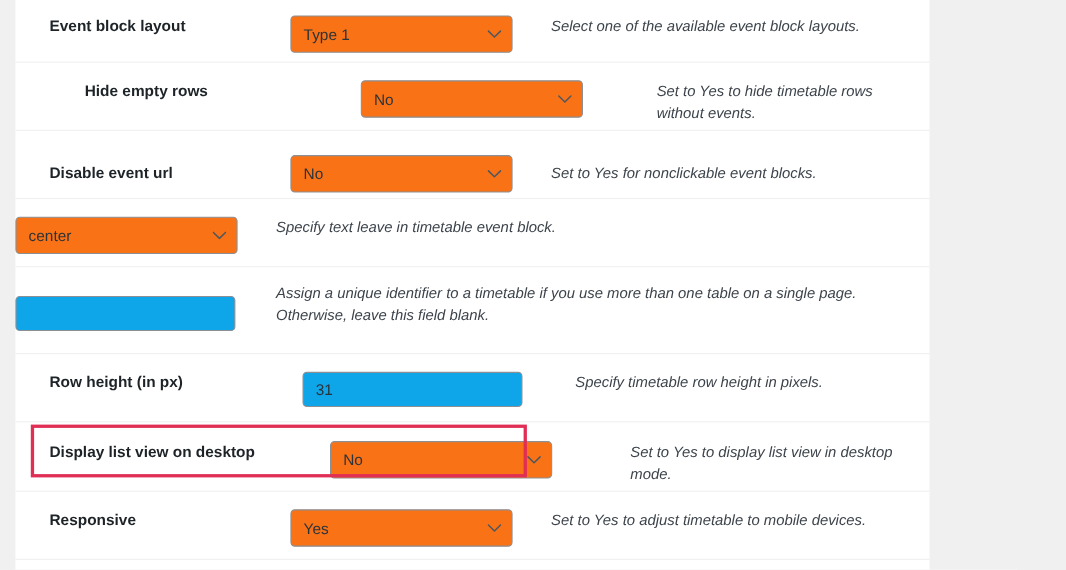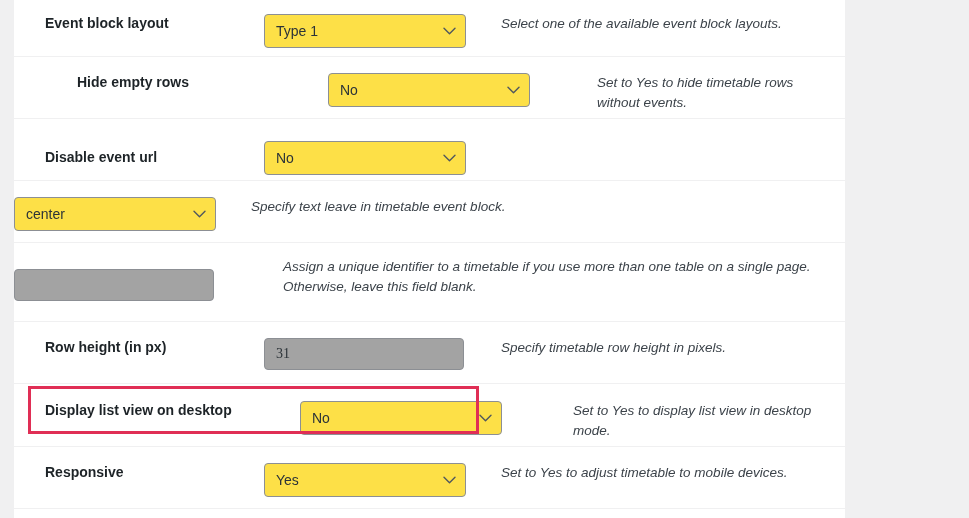--- a/index.html
+++ b/index.html
@@ -67,42 +67,42 @@
     font-style: italic;
     line-height: 1.45;
   }
 
   
   .r-h1 { height: 56px; }
   .r-h2 { height: 61px; }
   .r-h3 { height: 61px; align-items: center; }
   .r-h4 { height: 61px; }
   .r-h5 { height: 78px; }
-  .r-h6 { height: 61px; }
+  .r-h6 { height: 61px; gap: 11px; }
   .r-h7 { height: 62px; gap: 36px; }
   .r-h8 { height: 61px; }
 
   .r-h1 .cell-label, .r-h1 .cell-field, .r-h1 .cell-desc { padding-top: 14px; }
   .r-h2 .cell-label, .r-h2 .cell-field, .r-h2 .cell-desc { padding-top: 16px; margin-left: 32px; }
   .r-h3 .cell-label, .r-h3 .cell-field, .r-h3 .cell-desc { padding-top: 16px; }
   .r-h4 .cell-label, .r-h4 .cell-field, .r-h4 .cell-desc { padding-top: 16px; }
   .r-h5 .cell-label, .r-h5 .cell-field { padding-top: 26px; }
-  .r-h5 .cell-desc { padding-top: 14px; margin-left: 32px; }
+  .r-h5 .cell-desc { padding-top: 14px; }
   .r-h6 .cell-label, .r-h6 .cell-field, .r-h6 .cell-desc { padding-top: 16px; }
   .r-h7 .cell-label, .r-h7 .cell-field, .r-h7 .cell-desc { padding-top: 17px; }
   .r-h8 .cell-label, .r-h8 .cell-field, .r-h8 .cell-desc { padding-top: 16px; }
 
   
   .select-box {
     position: relative;
     width: 200px;
     height: 32px;
     border: 1px solid #8c8f94;
     border-radius: 4px;
-    background: #fde047;
+    background: #f97316;
     box-shadow: 0 0 0 transparent;
     display: flex;
     align-items: center;
     cursor: pointer;
   }
   .select-box .select-value {
     padding-left: 11px;
     font-size: 14px;
     color: #2c3338;
     line-height: 1;
@@ -120,23 +120,23 @@
     justify-content: center;
     pointer-events: none;
   }
   .select-box .chevron svg { display: block; }
 
   .text-input {
     width: 200px;
     height: 32px;
     border: 1px solid #8c8f94;
     border-radius: 4px;
-    background: #a3a3a3;
-    box-sizing: border-box;
-    font-family: Liberation Serif, serif;
+    background: #0ea5e9;
+    box-sizing: border-box;
+    font-family: Liberation Sans, sans-serif;
     font-size: 14px;
     color: #2c3338;
     padding: 0 11px;
     outline: none;
   }
 
   
   #highlight-box {
     position: absolute;
     left: 28px;
@@ -191,20 +191,21 @@
       <div class="cell-field">
         <div class="select-box">
           <span class="select-value">No</span>
           <span class="chevron">
             <svg width="13" height="8" viewBox="0 0 13 8">
                 <path d="M1 1.3 L6.5 6.7 L12 1.3" fill="none" stroke="#50575e" stroke-width="1.4" stroke-linecap="round" stroke-linejoin="round"></path>
               </svg>
           </span>
         </div>
       </div>
+      <div class="cell-desc">Set to Yes for nonclickable event blocks.</div>
     </div>
 
     <div class="settings-row r-h4">
       <div class="cell-field">
         <div class="select-box">
           <span class="select-value">center</span>
           <span class="chevron">
             <svg width="13" height="8" viewBox="0 0 13 8">
                 <path d="M1 1.3 L6.5 6.7 L12 1.3" fill="none" stroke="#50575e" stroke-width="1.4" stroke-linecap="round" stroke-linejoin="round"></path>
               </svg>

